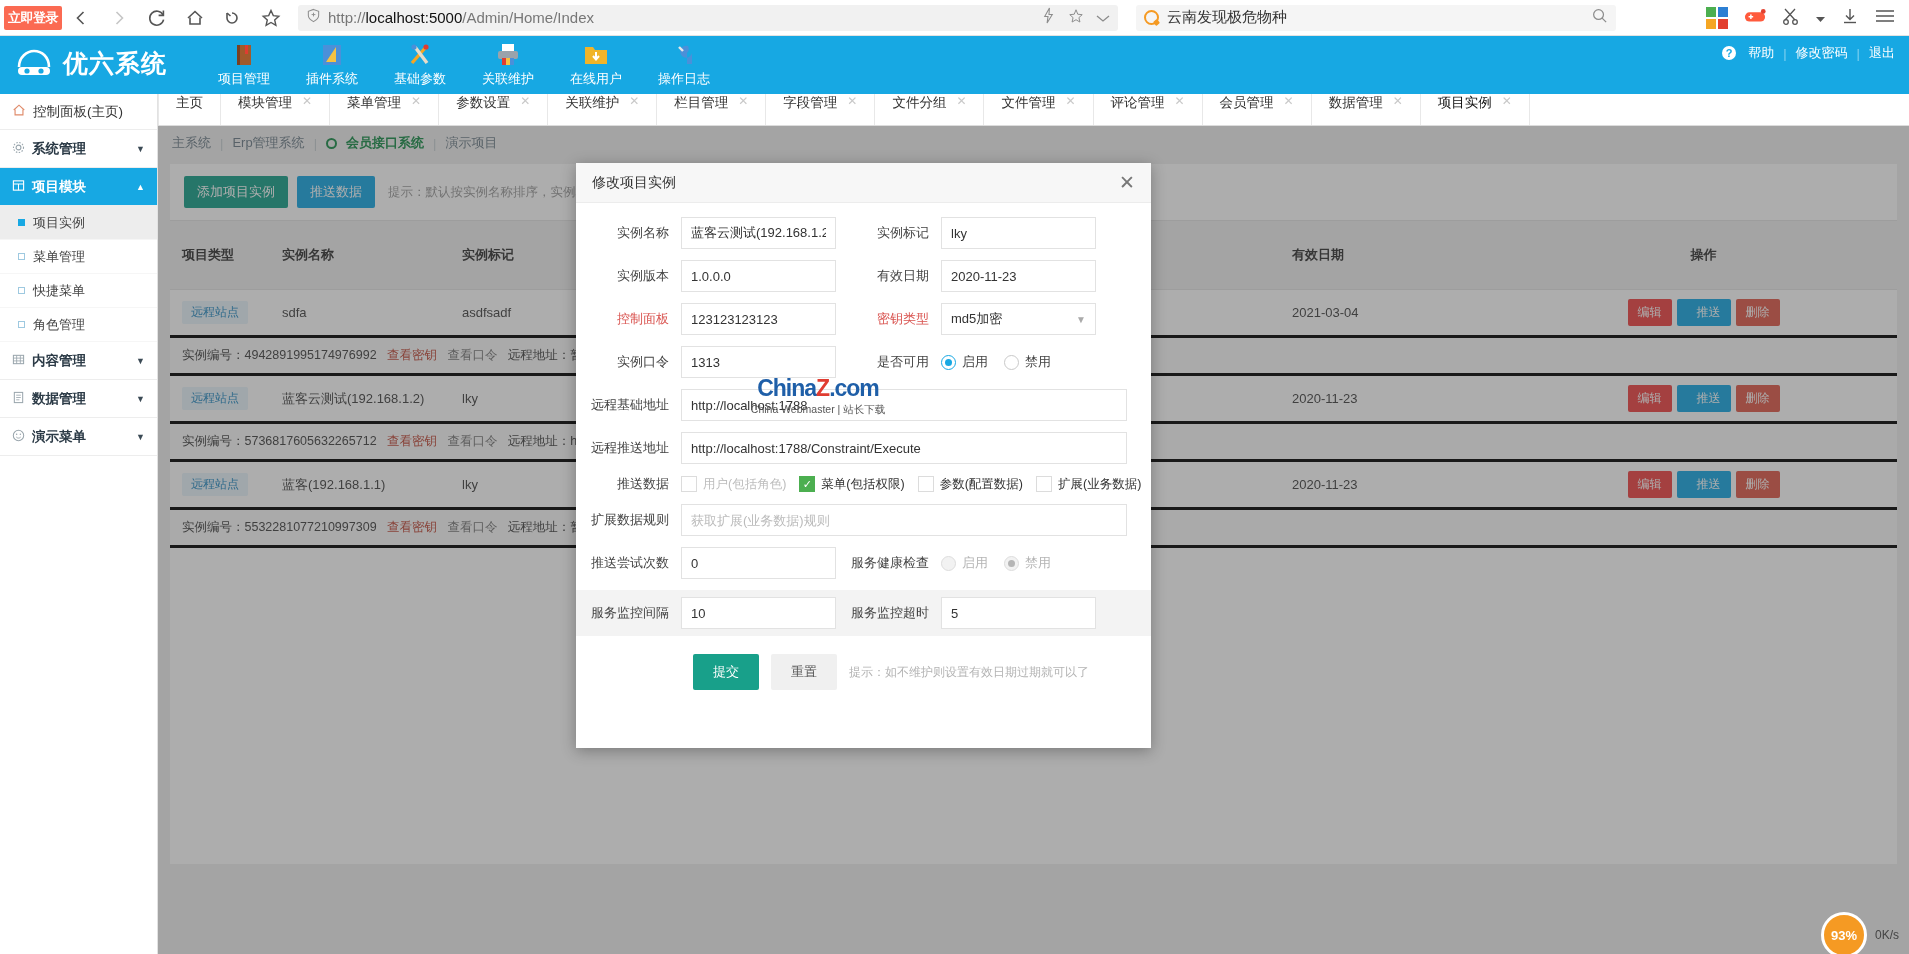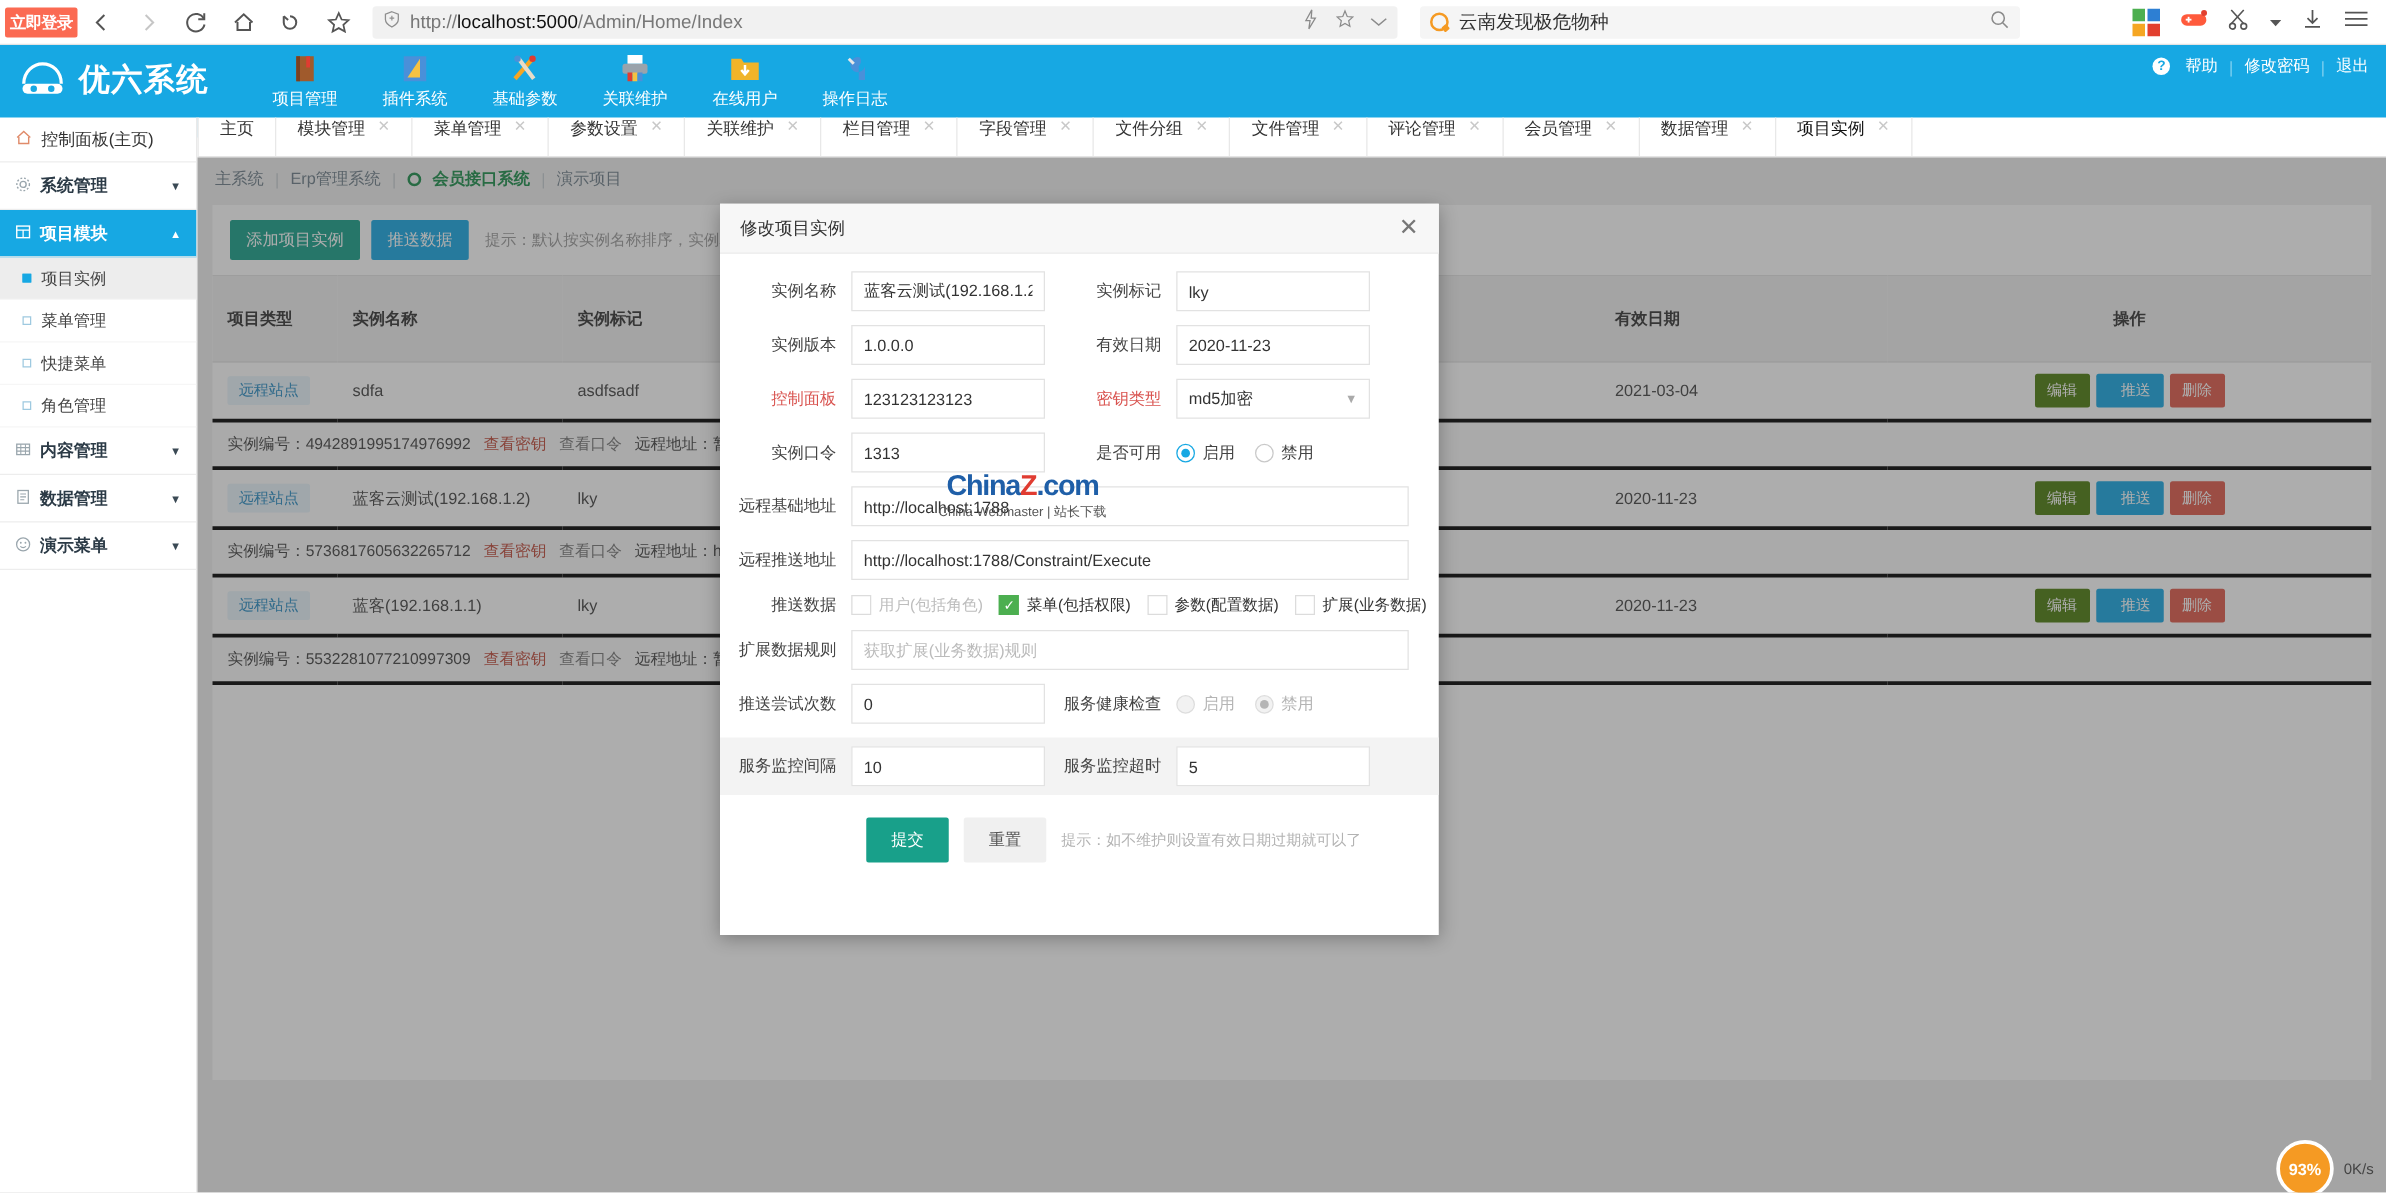--- a/index.html
+++ b/index.html
@@ -170,21 +170,21 @@
   table.grid td { padding: 9px 12px; border-bottom: 3px solid #000000; color: #444; vertical-align: middle; }
   .tag-site {
     display: inline-block; background: #e8f4fb; color: #2a8dc4;
     padding: 3px 9px; font-size: 12px; border-radius: 2px;
   }
   .sub-row td { background: #fafafa; color: #666; font-size: 12.5px; }
   .lnk-red { color: #c04a3a; cursor: pointer; }
   .lnk-gray { color: #777; cursor: pointer; }
   .opbtns { display: flex; gap: 5px; justify-content: center; }
   .opbtn { font-size: 12px; color: #fff; border-radius: 2px; padding: 5px 10px; cursor: pointer; }
-  .opbtn.g { background: #4d7c0f; }
+  .opbtn.g { background: #ef4444; }
   .opbtn.b { background: #17a8e3; padding-left: 20px; }
   .opbtn.r { background: #e05a4a; }
   .check-ok { color: #2a8dc4; }
   .check-no { color: #888; }
 
   
   .overlay {
     position: absolute; left: 158px; top: 126px; width: 1751px; height: 828px;
     background: rgba(60,60,60,0.42);
   }

